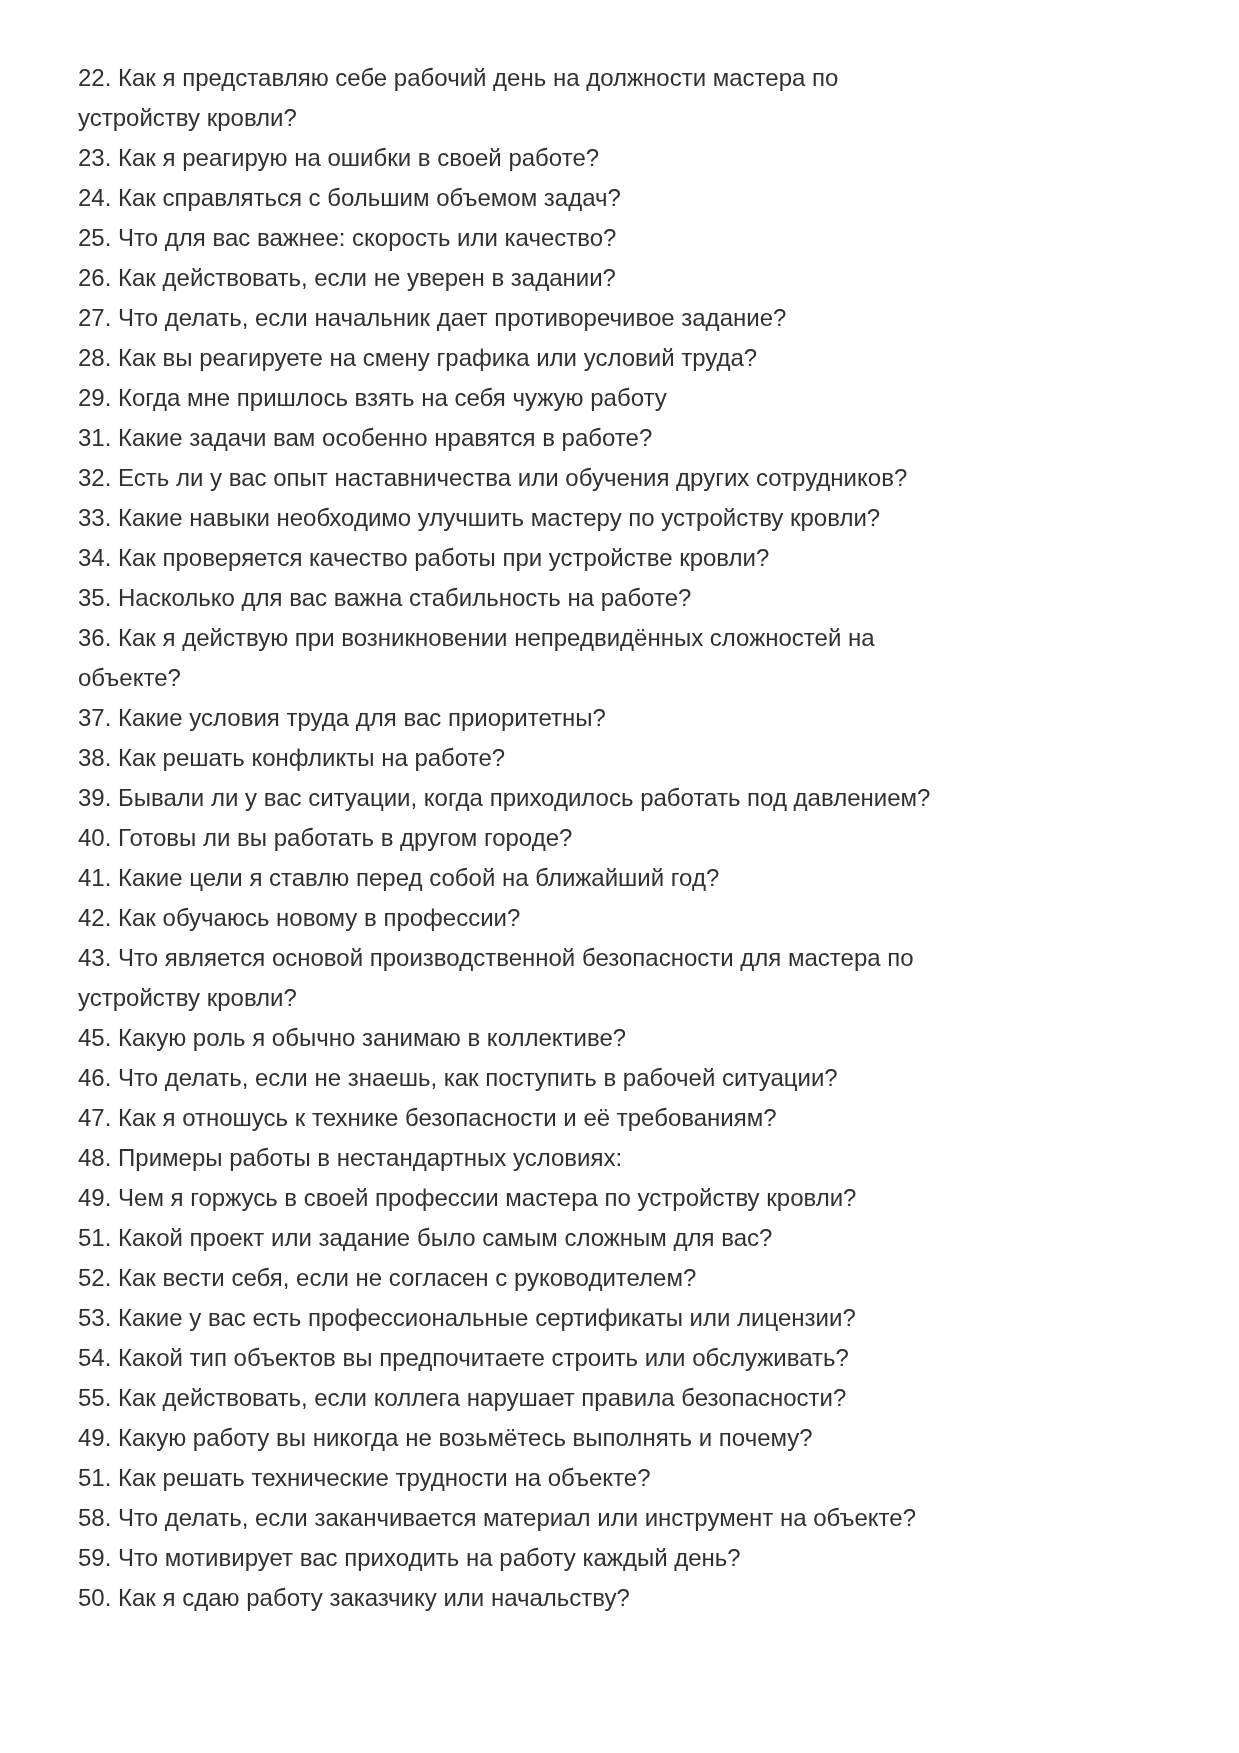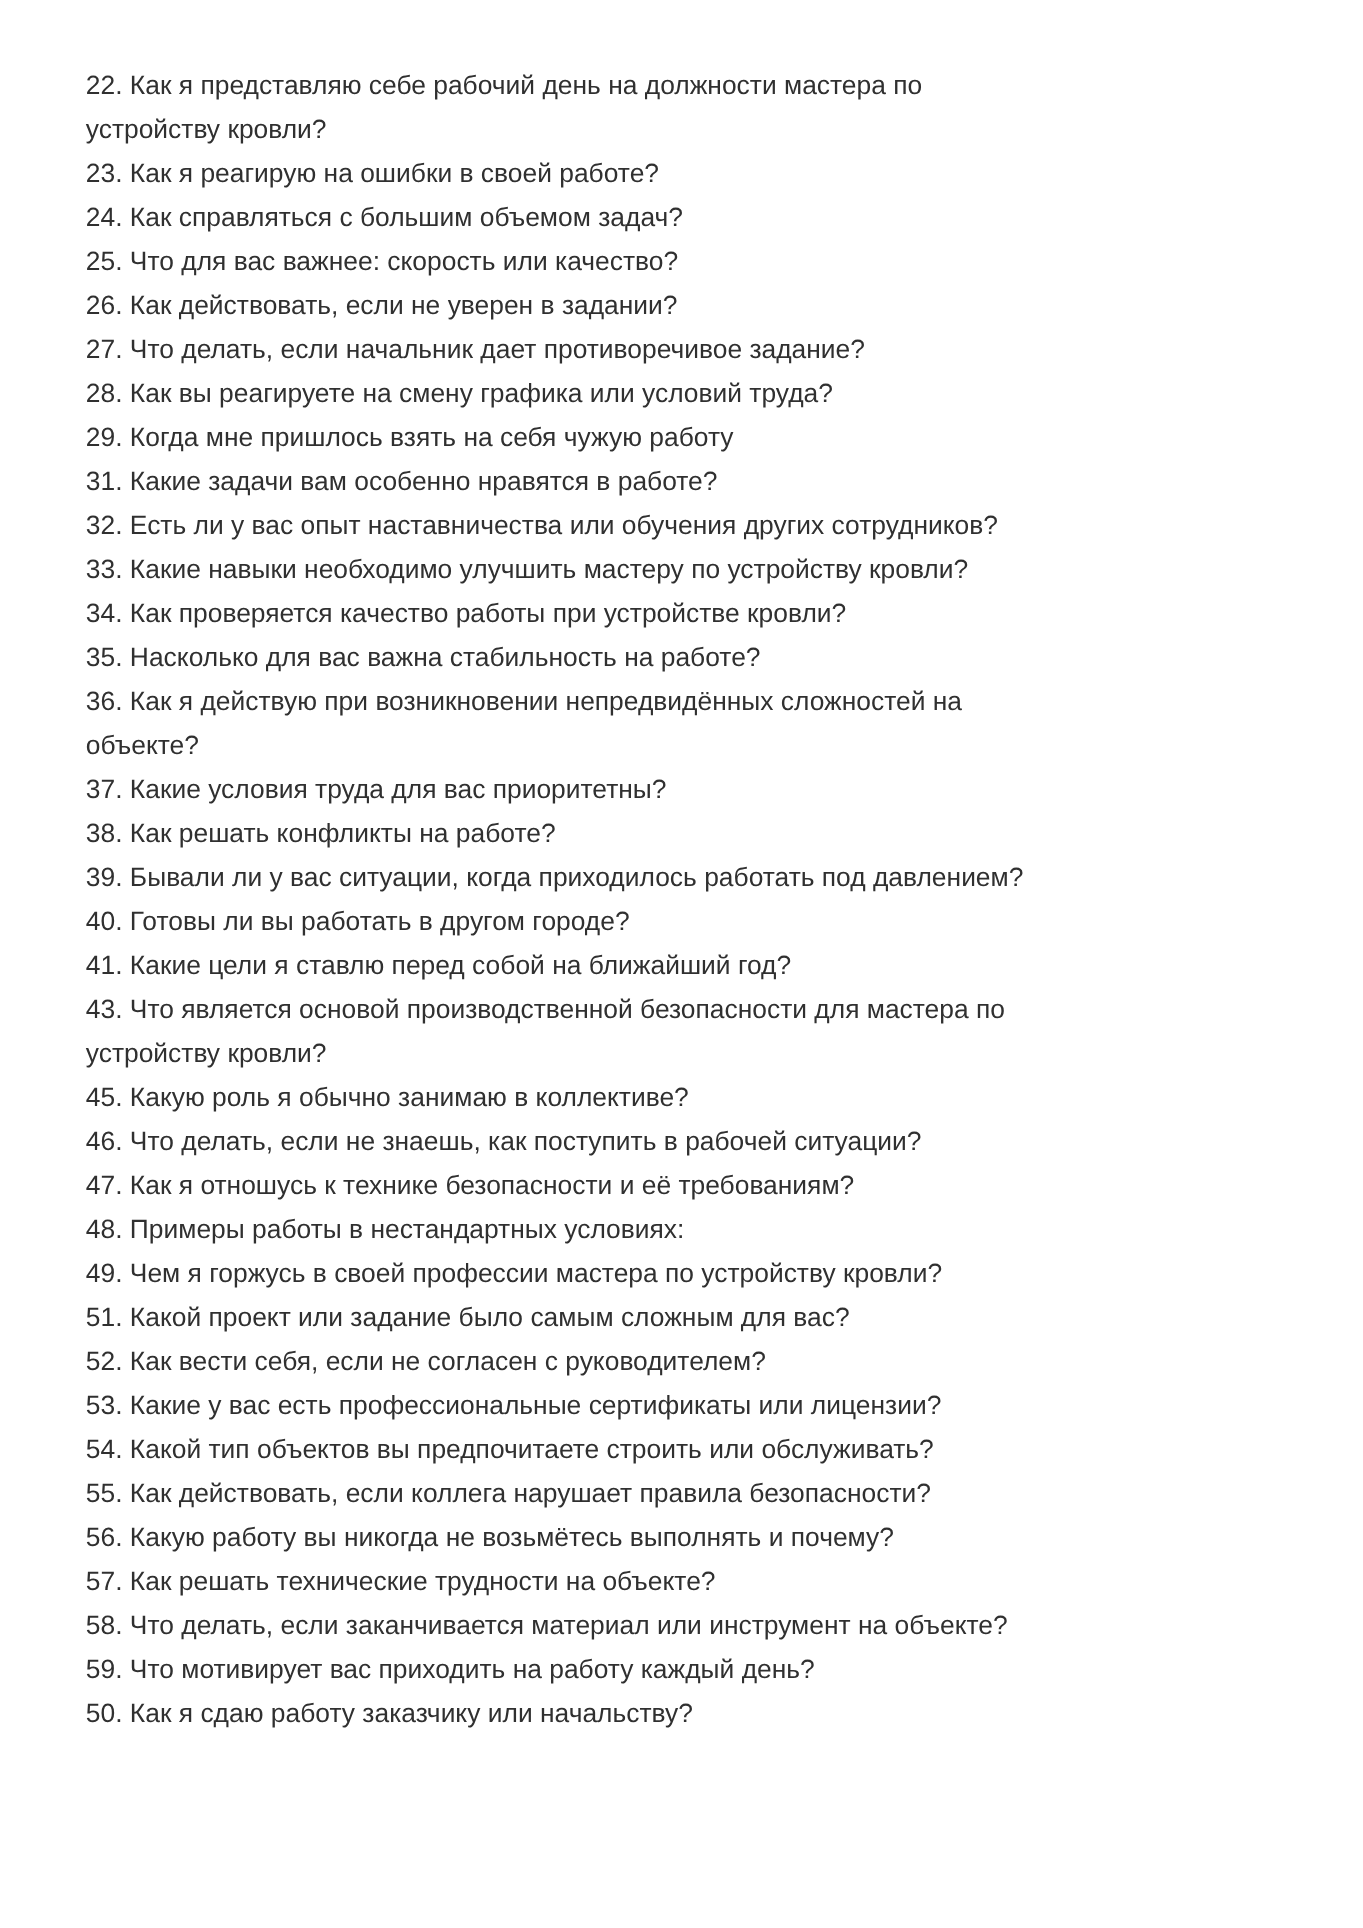--- a/index.html
+++ b/index.html
@@ -52,30 +52,31 @@
       <p class="q-item">32. Есть ли у вас опыт наставничества или обучения других сотрудников?</p>
       <p class="q-item">33. Какие навыки необходимо улучшить мастеру по устройству кровли?</p>
       <p class="q-item">34. Как проверяется качество работы при устройстве кровли?</p>
       <p class="q-item">35. Насколько для вас важна стабильность на работе?</p>
       <p class="q-item">36. Как я действую при возникновении непредвидённых сложностей на объекте?</p>
       <p class="q-item">37. Какие условия труда для вас приоритетны?</p>
       <p class="q-item">38. Как решать конфликты на работе?</p>
       <p class="q-item">39. Бывали ли у вас ситуации, когда приходилось работать под давлением?</p>
       <p class="q-item">40. Готовы ли вы работать в другом городе?</p>
       <p class="q-item">41. Какие цели я ставлю перед собой на ближайший год?</p>
+      <p class="q-item">42. Как обучаюсь новому в профессии?</p>
       <p class="q-item">43. Что является основой производственной безопасности для мастера по устройству кровли?</p>
       <p class="q-item">45. Какую роль я обычно занимаю в коллективе?</p>
       <p class="q-item">46. Что делать, если не знаешь, как поступить в рабочей ситуации?</p>
       <p class="q-item">47. Как я отношусь к технике безопасности и её требованиям?</p>
       <p class="q-item">48. Примеры работы в нестандартных условиях:</p>
       <p class="q-item">49. Чем я горжусь в своей профессии мастера по устройству кровли?</p>
       <p class="q-item">51. Какой проект или задание было самым сложным для вас?</p>
       <p class="q-item">52. Как вести себя, если не согласен с руководителем?</p>
       <p class="q-item">53. Какие у вас есть профессиональные сертификаты или лицензии?</p>
       <p class="q-item">54. Какой тип объектов вы предпочитаете строить или обслуживать?</p>
       <p class="q-item">55. Как действовать, если коллега нарушает правила безопасности?</p>
-      <p class="q-item">56. Какую работу вы никогда не возьмётесь выполнять и почему?</p>
-      <p class="q-item">57. Как решать технические трудности на объекте?</p>
+      <p class="q-item">49. Какую работу вы никогда не возьмётесь выполнять и почему?</p>
+      <p class="q-item">51. Как решать технические трудности на объекте?</p>
       <p class="q-item">58. Что делать, если заканчивается материал или инструмент на объекте?</p>
       <p class="q-item">59. Что мотивирует вас приходить на работу каждый день?</p>
       <p class="q-item">50. Как я сдаю работу заказчику или начальству?</p>
     </div>
 </div>
 
 </body></html>

